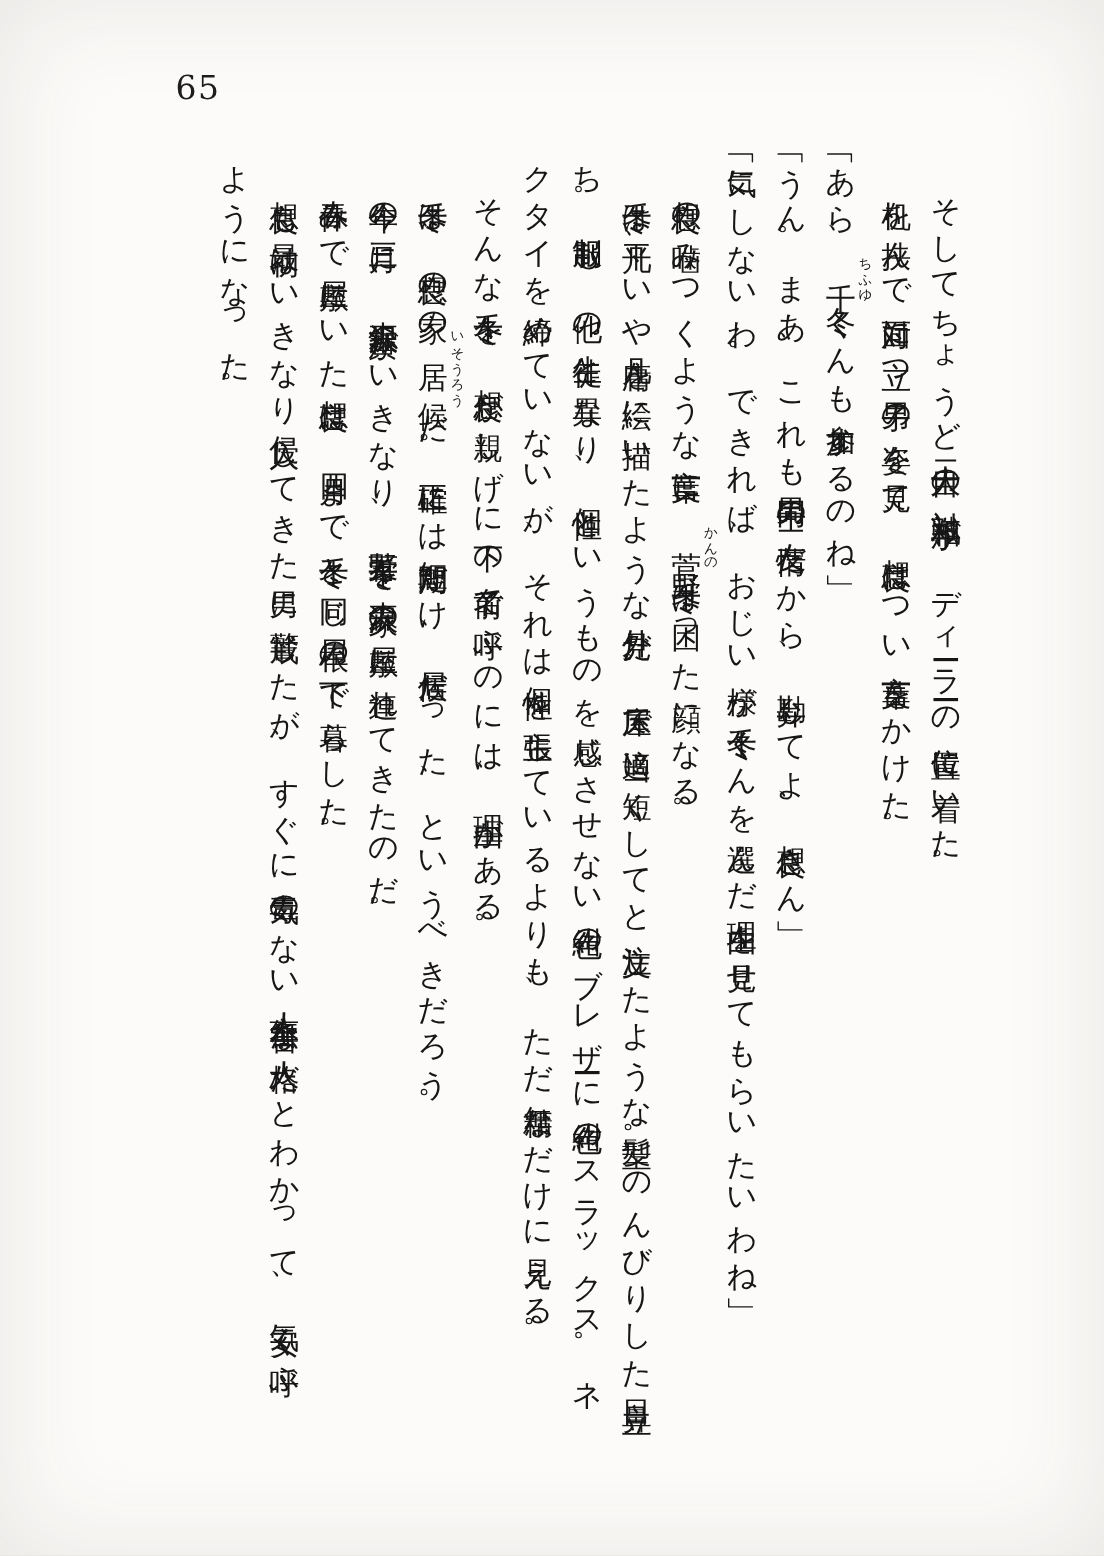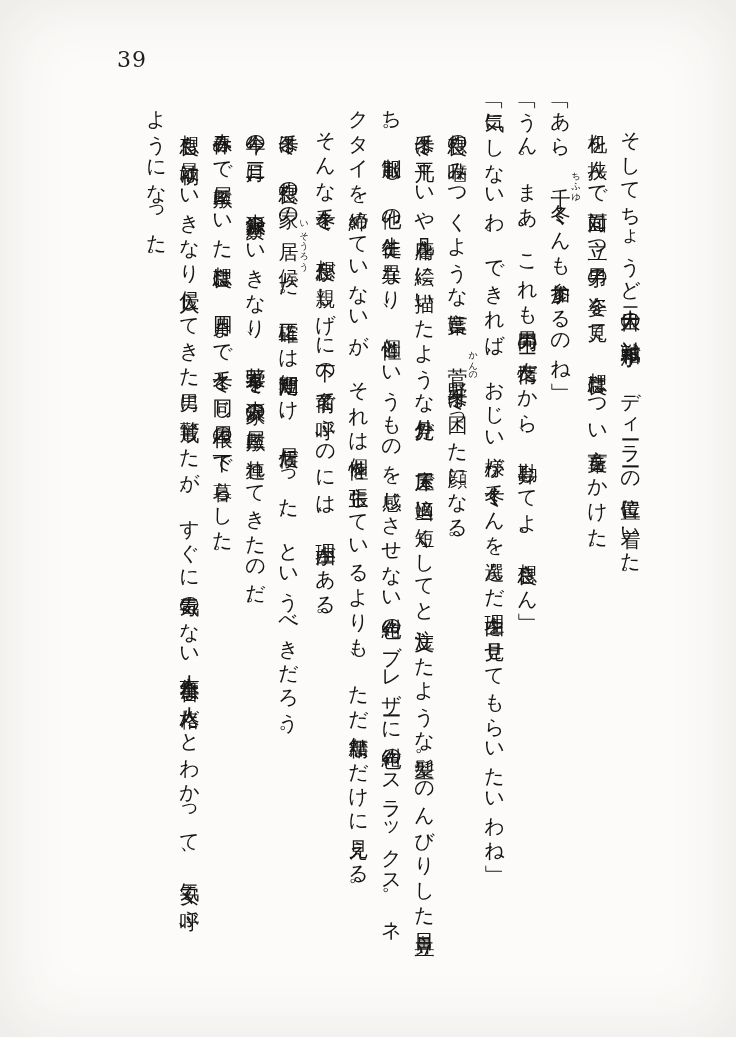--- a/index.html
+++ b/index.html
@@ -50,21 +50,21 @@
   ruby rt {
     font-size: 9px;
     letter-spacing: 0;
     color: #161616;
   }
 </style>
 </head>
 <body>
 
 <div class="page">
-  <div class="page-number">39</div>
+  <div class="page-number">65</div>
   <div class="text-block">
       <p class="para indent">そしてちょうど二十人目の対戦相手が、ディーラーの位置に着いた。</p>
       <p class="para indent">机を挟んで対面に立つ男子の姿を見て、想良はつい言葉をかけた。</p>
       <p class="para">「あら、<ruby><span>千冬</span><rt>ちふゆ</rt></ruby>くんも参加するのね」</p>
       <p class="para">「うん。まあ、これも男同士の友情だから、勘弁してよ、想良さん」</p>
       <p class="para">「気にしないわ。できれば、おじい様が千冬くんを選んだ理由を見せてもらいたいわね」</p>
       <p class="para indent">想良の噛みつくような言葉に、<ruby><span>菅野</span><rt>かんの</rt></ruby>千冬は困った顔になる。</p>
       <p class="para indent">千冬は平凡、いや凡庸を絵に描いたような外見だ。床屋で適当に短くしてと注文したような髪型。のんびりした目鼻立ち。制服も、他の生徒と異なり、個性というものを感じさせない紺色のブレザーに紺色のスラックス。ネクタイを締めていないが、それは個性を主張しているよりも、ただ無精なだけに見える。</p>
       <p class="para indent">そんな千冬を、想良が親しげに下の名前で呼ぶのには、理由がある。</p>
       <p class="para indent tight">千冬は、想良の家の<ruby><span>居候</span><rt>いそうろう</rt></ruby>だ。正確には短期間だけ、居候だった、というべきだろう。</p>

